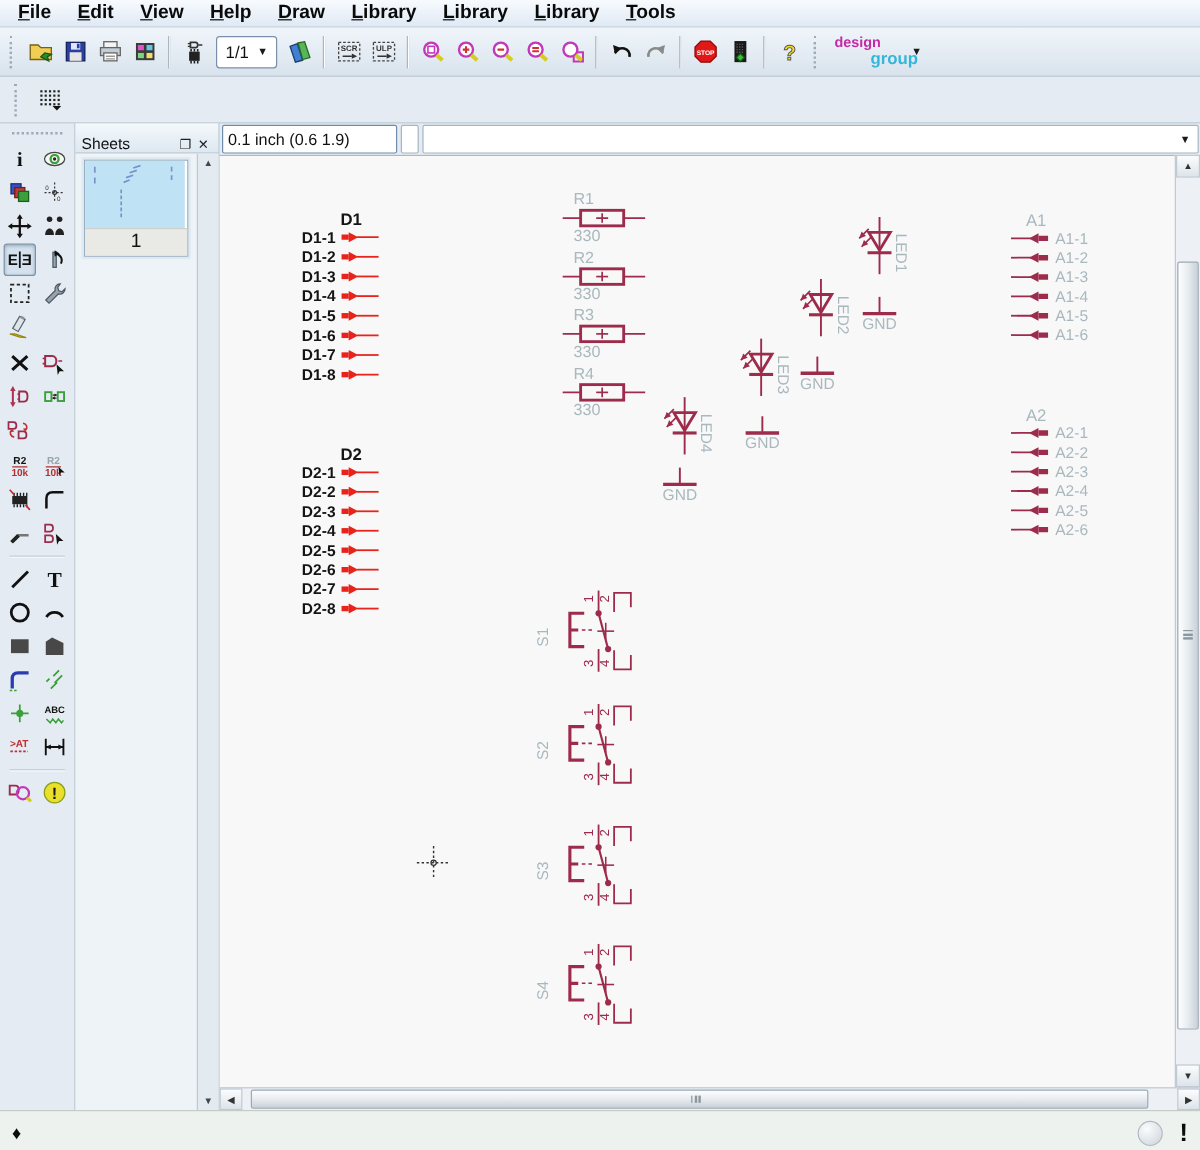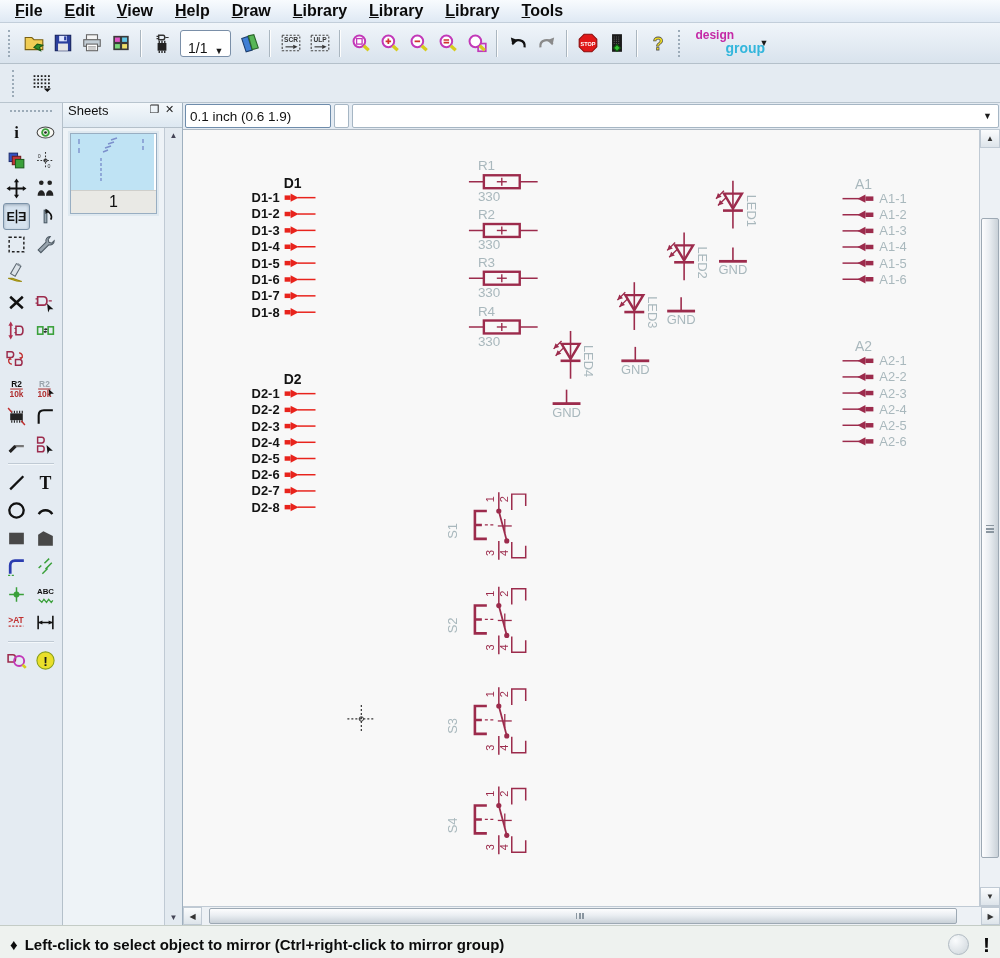--- a/index.html
+++ b/index.html
@@ -8,40 +8,40 @@
   
   .menubar{height:22px;display:flex;align-items:center;background:linear-gradient(#f8fbfe,#dfe9f4);border-bottom:1px solid #c2ceda;padding-left:4px;flex:none}
   .menu-item{display:inline-block;padding:0 11px;font-size:16px;font-weight:bold;color:#0a0a0a;cursor:default;line-height:20px}
   .menu-item::first-letter{text-decoration:underline}
   
   .toolbar{height:40px;display:flex;align-items:center;background:linear-gradient(#f0f5fa,#d9e3ed);border-bottom:1px solid #b4c0ca;padding:0 2px;flex:none}
   .tbtn{width:29px;height:29px;display:flex;align-items:center;justify-content:center;background:transparent;border:1px solid transparent;padding:0;margin:0}
   .tbtn svg{display:block}
   .tsep{width:1px;height:27px;background:#aab6c0;border-right:1px solid #fdfdfd;margin:0 5px}
   .vhandle{width:3px;height:27px;border-left:2px dotted #9cabb8;margin:0 6px}
-  .sheetcombo{display:flex;align-items:flex-end;gap:7px;background:#fff;border:1px solid #7a8fa8;border-radius:3px;height:25px;padding:0 7px;font-size:14px;margin:0 4px;color:#111}
+  .sheetcombo{display:flex;align-items:center;gap:7px;background:#fff;border:1px solid #7a8fa8;border-radius:3px;height:25px;padding:0 7px;font-size:14px;margin:0 4px;color:#111}
   .combo-arrow{font-size:9px;color:#1a1a1a}
   .designlink{position:relative;width:66px;height:32px;margin-left:4px;cursor:pointer}
   .dl1{position:absolute;left:2px;top:1px;font-weight:bold;font-size:12px}
   .dl2{position:absolute;left:32px;top:13px;font-weight:bold;font-size:14px}
   
   .gridrow{height:38px;background:#e4ebf2;border-bottom:1px solid #b8c4ce;display:flex;align-items:center;padding-left:6px;flex:none}
   
   .main{height:822px;display:flex;flex:none}
   .lefttools{width:62px;background:#e4ebf2;border-right:1px solid #b4c0ca;display:flex;flex-direction:column;align-items:center;padding-top:7px;flex:none}
   .hhandle{width:42px;border-top:2px dotted #9cabb8;margin-bottom:7px}
   .trow{display:flex;gap:2px;margin-bottom:1px}
   .ltool{width:27px;height:27px;display:flex;align-items:center;justify-content:center;background:transparent;border:1px solid transparent;padding:0}
   .ltool svg{display:block}
   .ltool.selected{background:#d5e2ee;border:1px solid #7b92a8;border-radius:3px;box-shadow:inset 0 1px 3px rgba(40,60,80,.35)}
   .ltool.empty{visibility:hidden}
   .lsep{width:46px;border-top:1px solid #c0cad4;border-bottom:1px solid #f4f8fb;margin:4px 0}
   
   .sheets{width:119px;background:#eef3f7;border-right:1px solid #9fb0bf;display:flex;flex-direction:column;flex:none}
-  .sheets-header{height:24px;background:linear-gradient(#f4f8fb,#dde8f1);border-bottom:1px solid #b4c0ca;display:flex;align-items:flex-start;padding:0 5px;font-size:13px;color:#111;flex:none}
+  .sheets-header{height:24px;background:linear-gradient(#f4f8fb,#dde8f1);border-bottom:1px solid #b4c0ca;display:flex;align-items:flex-end;padding:0 5px;font-size:13px;color:#111;flex:none}
   .sheets-title{flex:1}
   .shicon{font-size:11px;color:#222;width:15px;text-align:center;cursor:pointer}
   .sheets-body{flex:1;position:relative;background:#eef3f7}
   .sheet-thumb{position:absolute;left:7px;top:5px;width:85px;border:1px solid #98aec2;background:#fff;box-shadow:0 0 0 2px #dfe9f0;cursor:pointer}
   .thumb-preview{display:block;width:83px;height:56px;background:#bfe3f4}
   .thumb-label{height:22px;background:#e9e9e5;text-align:center;font-size:16px;color:#111;border-top:1px solid #cfcfcb;line-height:22px}
   .sheets-scroll{position:absolute;right:0;top:0;bottom:0;width:17px;background:#e3eaf0;border-left:1px solid #c0cad4;display:flex;flex-direction:column;justify-content:space-between;align-items:center;padding:3px 0;font-size:8px;color:#445}
   
   .canvascol{flex:1;display:flex;flex-direction:column;min-width:0}
   .coordrow{height:24px;display:flex;align-items:stretch;background:#e4ebf2;gap:3px;padding:1px 1px 1px 2px;flex:none}
@@ -888,19 +888,18 @@
               <div class="grip"></div>
             </div>
         </div>
         <div class="sbtn">▶</div>
       </div>
     </div>
   </div>
 
   <div class="statusbar">
     <span>♦</span>
-    <span>Left-click to select object to mirror (Ctrl+right-click to mirror group)</span>
     <span class="status-right">
       <span class="status-circle"></span>
       <span class="status-excl">!</span>
     </span>
   </div>
 </div>
 
 </body></html>

